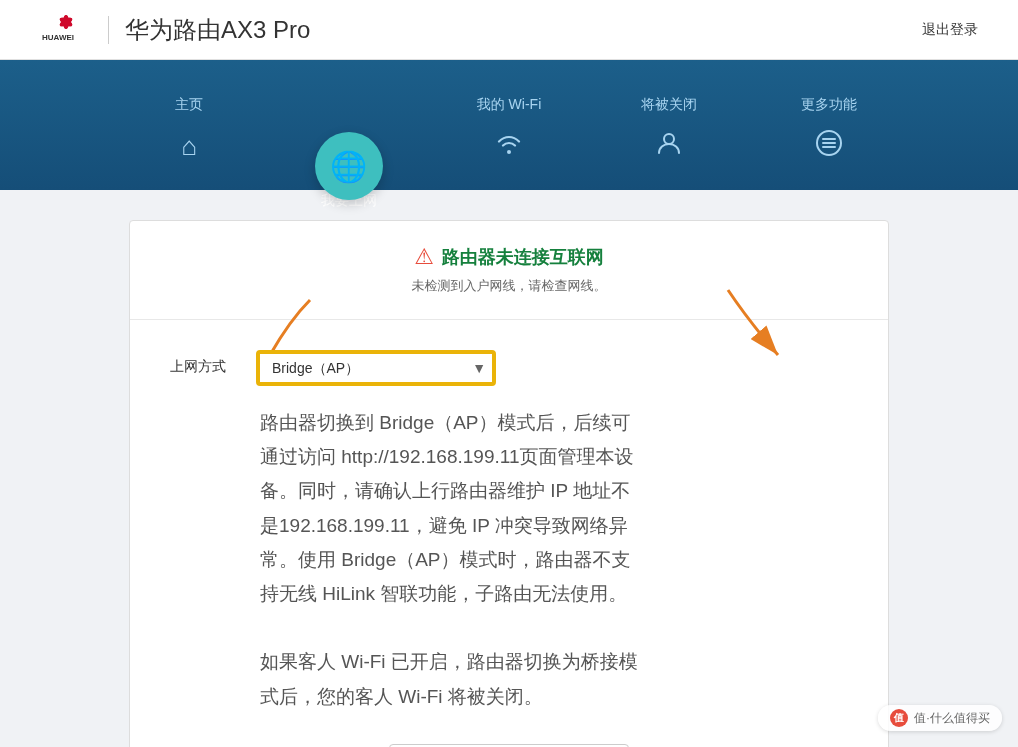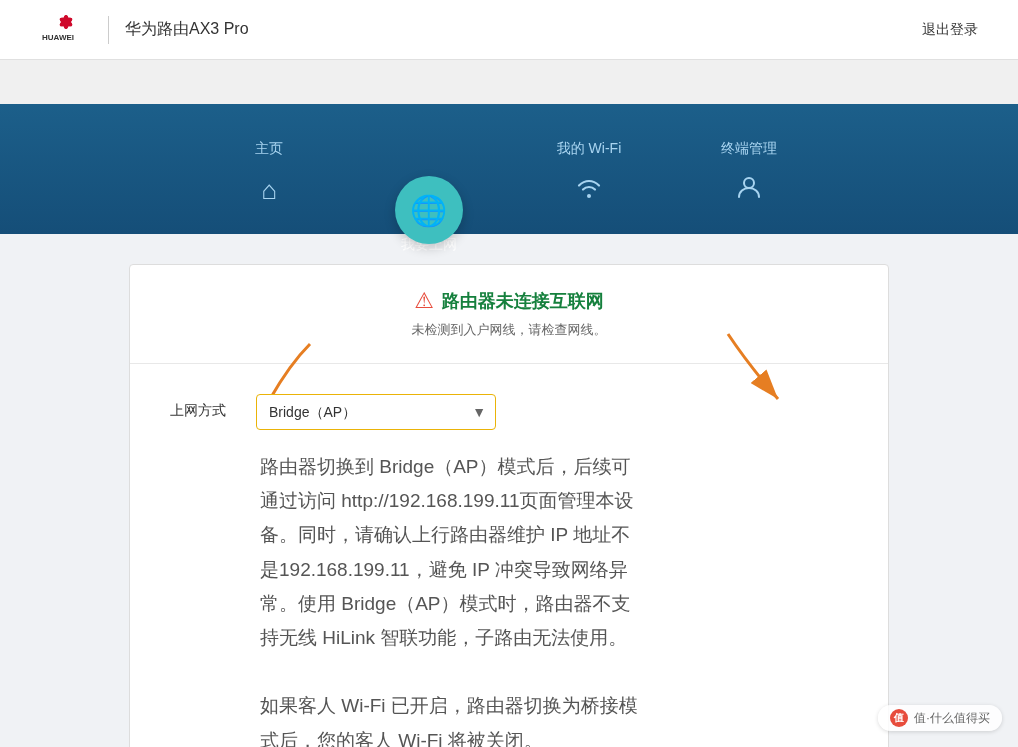--- a/index.html
+++ b/index.html
@@ -29,21 +29,21 @@
       width: 52px;
       height: 32px;
     }
     .divider-v {
       width: 1px;
       height: 28px;
       background: #ccc;
       margin: 0 12px;
     }
     .product-name {
-      font-size: 16px;
+      font-size: 24px;
       color: #333;
       font-weight: 500;
     }
     .logout-btn {
       margin-left: auto;
       font-size: 14px;
       color: #333;
       cursor: pointer;
       text-decoration: none;
     }
@@ -52,21 +52,20 @@
     .nav {
       background: #1a5276;
       background: linear-gradient(180deg, #1c5f8a 0%, #154e78 100%);
       display: flex;
       align-items: flex-end;
       justify-content: center;
       gap: 0;
       height: 130px;
       padding-bottom: 0;
       position: relative;
-      margin-top: 44px;
     }
     .nav-item {
       display: flex;
       flex-direction: column;
       align-items: center;
       justify-content: flex-end;
       padding-bottom: 16px;
       width: 160px;
       cursor: pointer;
       color: #a8d4f0;
@@ -177,21 +176,21 @@
       flex-shrink: 0;
     }
 
     .select-wrap {
       position: relative;
       width: 240px;
     }
     .select-box {
       width: 100%;
       height: 36px;
-      border: 1px solid #eab308;
+      border: 4px solid #eab308;
       border-radius: 4px;
       padding: 0 32px 0 12px;
       font-size: 14px;
       color: #333;
       background: #fff;
       appearance: none;
       cursor: pointer;
       display: flex;
       align-items: center;
       justify-content: space-between;
@@ -312,31 +311,44 @@
         <svg width="28" height="28" viewBox="0 0 28 28" fill="none">
           <path d="M14 21a2 2 0 1 1 0 4 2 2 0 0 1 0-4z" fill="#a8d4f0"></path>
           <path d="M8 16.5c1.6-1.6 3.8-2.5 6-2.5s4.4.9 6 2.5" stroke="#a8d4f0" stroke-width="2.2" fill="none" stroke-linecap="round"></path>
           <path d="M4 12.5c2.8-2.8 6.6-4.5 10-4.5s7.2 1.7 10 4.5" stroke="#a8d4f0" stroke-width="2.2" fill="none" stroke-linecap="round"></path>
         </svg>
       </span>
     </div>
   </div>
 
   <div class="nav-item">
-    <span class="nav-label">终端管理</span>
+    <span class="nav-label">将被关闭</span>
     <div class="nav-icon-wrap">
       <span class="nav-icon">
         <svg width="28" height="28" viewBox="0 0 28 28" fill="none">
           <circle cx="14" cy="10" r="5" stroke="#a8d4f0" stroke-width="2" fill="none"></circle>
           <path d="M4 24c0-5.5 4.5-9 10-9s10 3.5 10 9" stroke="#a8d4f0" stroke-width="2" fill="none" stroke-linecap="round"></path>
         </svg>
       </span>
     </div>
   </div>
 
+  <div class="nav-item">
+    <span class="nav-label">更多功能</span>
+    <div class="nav-icon-wrap">
+      <span class="nav-icon">
+        <svg width="28" height="28" viewBox="0 0 28 28" fill="none">
+          <circle cx="14" cy="14" r="12" stroke="#a8d4f0" stroke-width="2" fill="none"></circle>
+          <line x1="8" y1="10" x2="20" y2="10" stroke="#a8d4f0" stroke-width="2" stroke-linecap="round"></line>
+          <line x1="8" y1="14" x2="20" y2="14" stroke="#a8d4f0" stroke-width="2" stroke-linecap="round"></line>
+          <line x1="8" y1="18" x2="20" y2="18" stroke="#a8d4f0" stroke-width="2" stroke-linecap="round"></line>
+        </svg>
+      </span>
+    </div>
+  </div>
 </nav>
 
 <div class="main">
   <div class="card">
 
     <div class="card-header">
       <div class="error-row">
         <span class="error-icon">⚠</span>
         <span class="error-title">路由器未连接互联网</span>
       </div>

